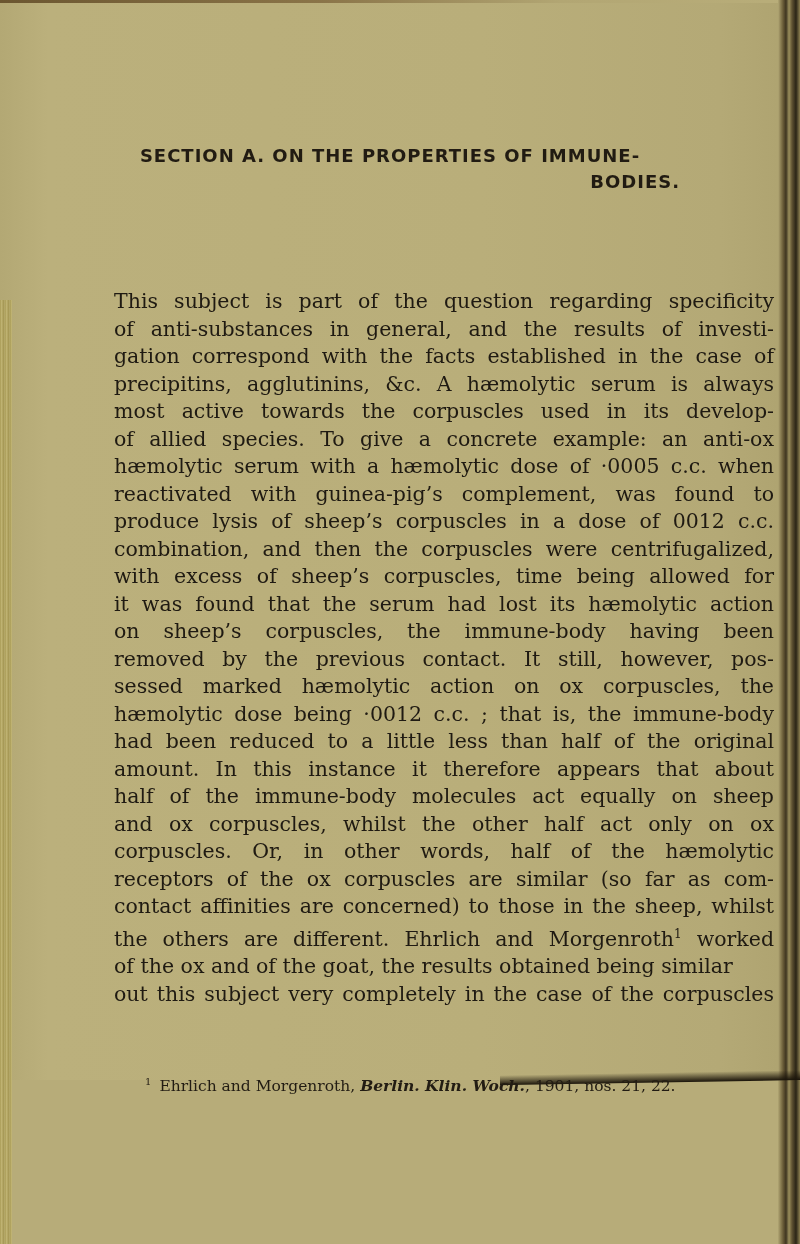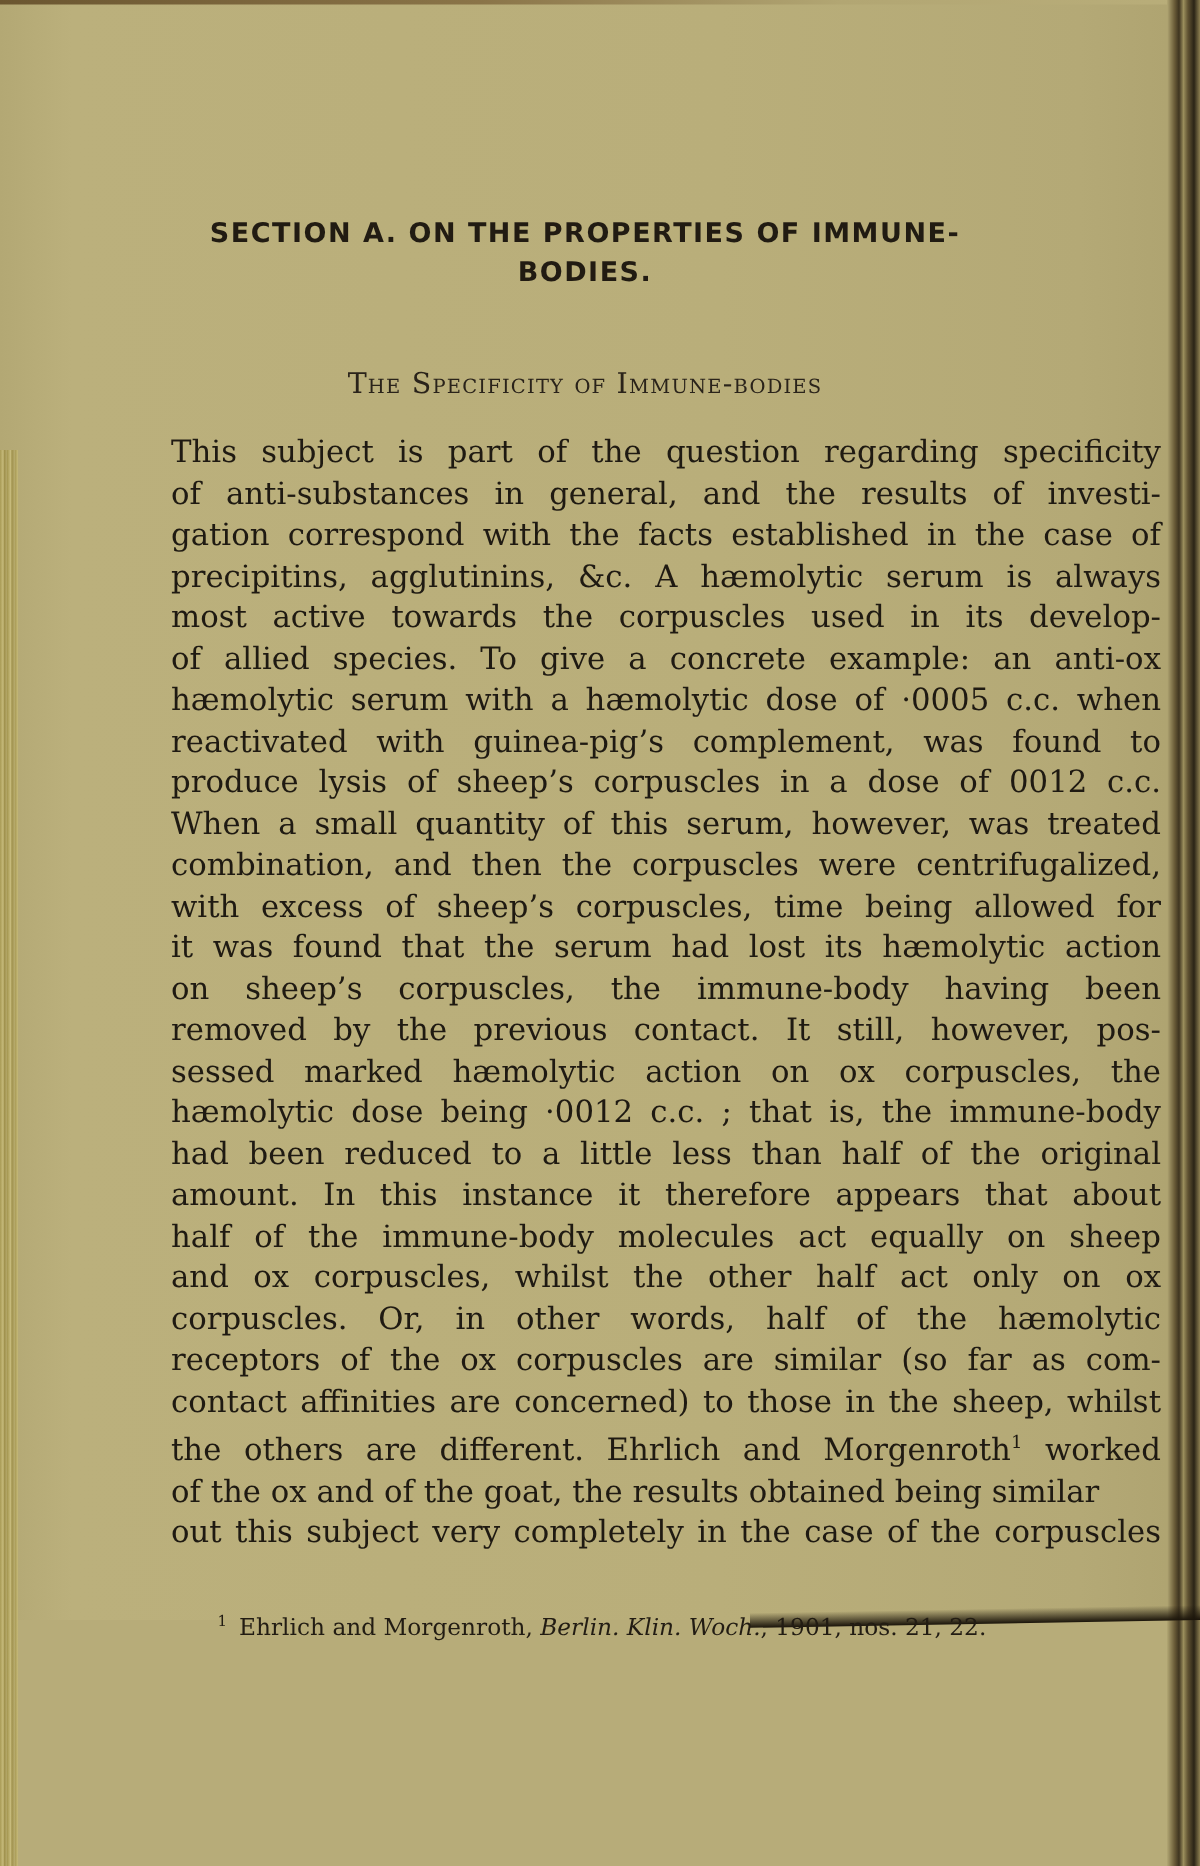--- a/index.html
+++ b/index.html
@@ -21,66 +21,64 @@
     background: linear-gradient(90deg, #b2a774 0, #6a5c38 5px, #3e3420 8px, #9a8e5c 11px, #5f5232 14px, #2a2416 18px, #8c7f50 22px); }
   .bottom-shadow { position: absolute; right: 0; bottom: 0; width: 300px; height: 10px;
     background: linear-gradient(180deg, transparent, #1a140a); transform: skewY(-1deg); transform-origin: right bottom; }
 
   .section-heading {
     position: absolute; left: 100px; top: 143px; width: 580px;
     text-align: center; font-family: "DejaVu Sans", sans-serif; font-weight: bold;
     font-size: 18px; letter-spacing: 1px; line-height: 26px; color: #211b12;
   }
   .section-heading .l1 { display: block; }
-  .section-heading .l2 { display: block; }
+  .section-heading .l2 { display: block; text-align: right; }
   .subtitle {
     position: absolute; left: 100px; top: 245px; width: 580px; text-align: center;
     font-variant: small-caps; font-size: 19px; letter-spacing: .8px; color: #2a231a;
   }
   .body-text {
     position: absolute; left: 114px; top: 288px; width: 660px;
     font-size: 20.5px; line-height: 27.5px; color: #1f1a12;
   }
   .body-text .line { display: block; white-space: nowrap; text-align: justify; text-align-last: justify; }
   .body-text .line.last { text-align-last: left; }
   .footnote {
     position: absolute; left: 145px; top: 1076px; width: 620px;
     font-size: 15.5px; color: #221c13; white-space: nowrap;
   }
   .footnote sup { font-size: 10px; vertical-align: 6px; margin-right: 8px; }
-  .footnote i { font-style: italic; }
+  .footnote i { font-style: italic; font-weight: bold; }
   .fn-mark { font-size: 12px; vertical-align: 8px; }
 </style>
 </head>
 <body>
 
 <div class="page">
   <div class="top-edge"></div>
   <div class="left-edge"></div>
   <div class="right-edge"></div>
   <div class="bottom-shadow"></div>
 
   <div class="section-heading">
     <span class="l1">SECTION A. ON THE PROPERTIES OF IMMUNE-</span>
     <span class="l2">BODIES.</span>
   </div>
 
-  <div class="subtitle">The Specificity of Immune-bodies</div>
 
   <div class="body-text">
     <span class="line">This subject is part of the question regarding specificity</span>
     <span class="line">of anti-substances in general, and the results of investi-</span>
     <span class="line">gation correspond with the facts established in the case of</span>
     <span class="line">precipitins, agglutinins, &amp;c. A hæmolytic serum is always</span>
     <span class="line">most active towards the corpuscles used in its develop-</span>
     <span class="line">of allied species. To give a concrete example: an anti-ox</span>
     <span class="line">hæmolytic serum with a hæmolytic dose of ·0005 c.c. when</span>
     <span class="line">reactivated with guinea-pig’s complement, was found to</span>
     <span class="line">produce lysis of sheep’s corpuscles in a dose of 0012 c.c.</span>
-    <span class="line">When a small quantity of this serum, however, was treated</span>
     <span class="line">combination, and then the corpuscles were centrifugalized,</span>
     <span class="line">with excess of sheep’s corpuscles, time being allowed for</span>
     <span class="line">it was found that the serum had lost its hæmolytic action</span>
     <span class="line">on sheep’s corpuscles, the immune-body having been</span>
     <span class="line">removed by the previous contact. It still, however, pos-</span>
     <span class="line">sessed marked hæmolytic action on ox corpuscles, the</span>
     <span class="line">hæmolytic dose being ·0012 c.c. ; that is, the immune-body</span>
     <span class="line">had been reduced to a little less than half of the original</span>
     <span class="line">amount. In this instance it therefore appears that about</span>
     <span class="line">half of the immune-body molecules act equally on sheep</span>

